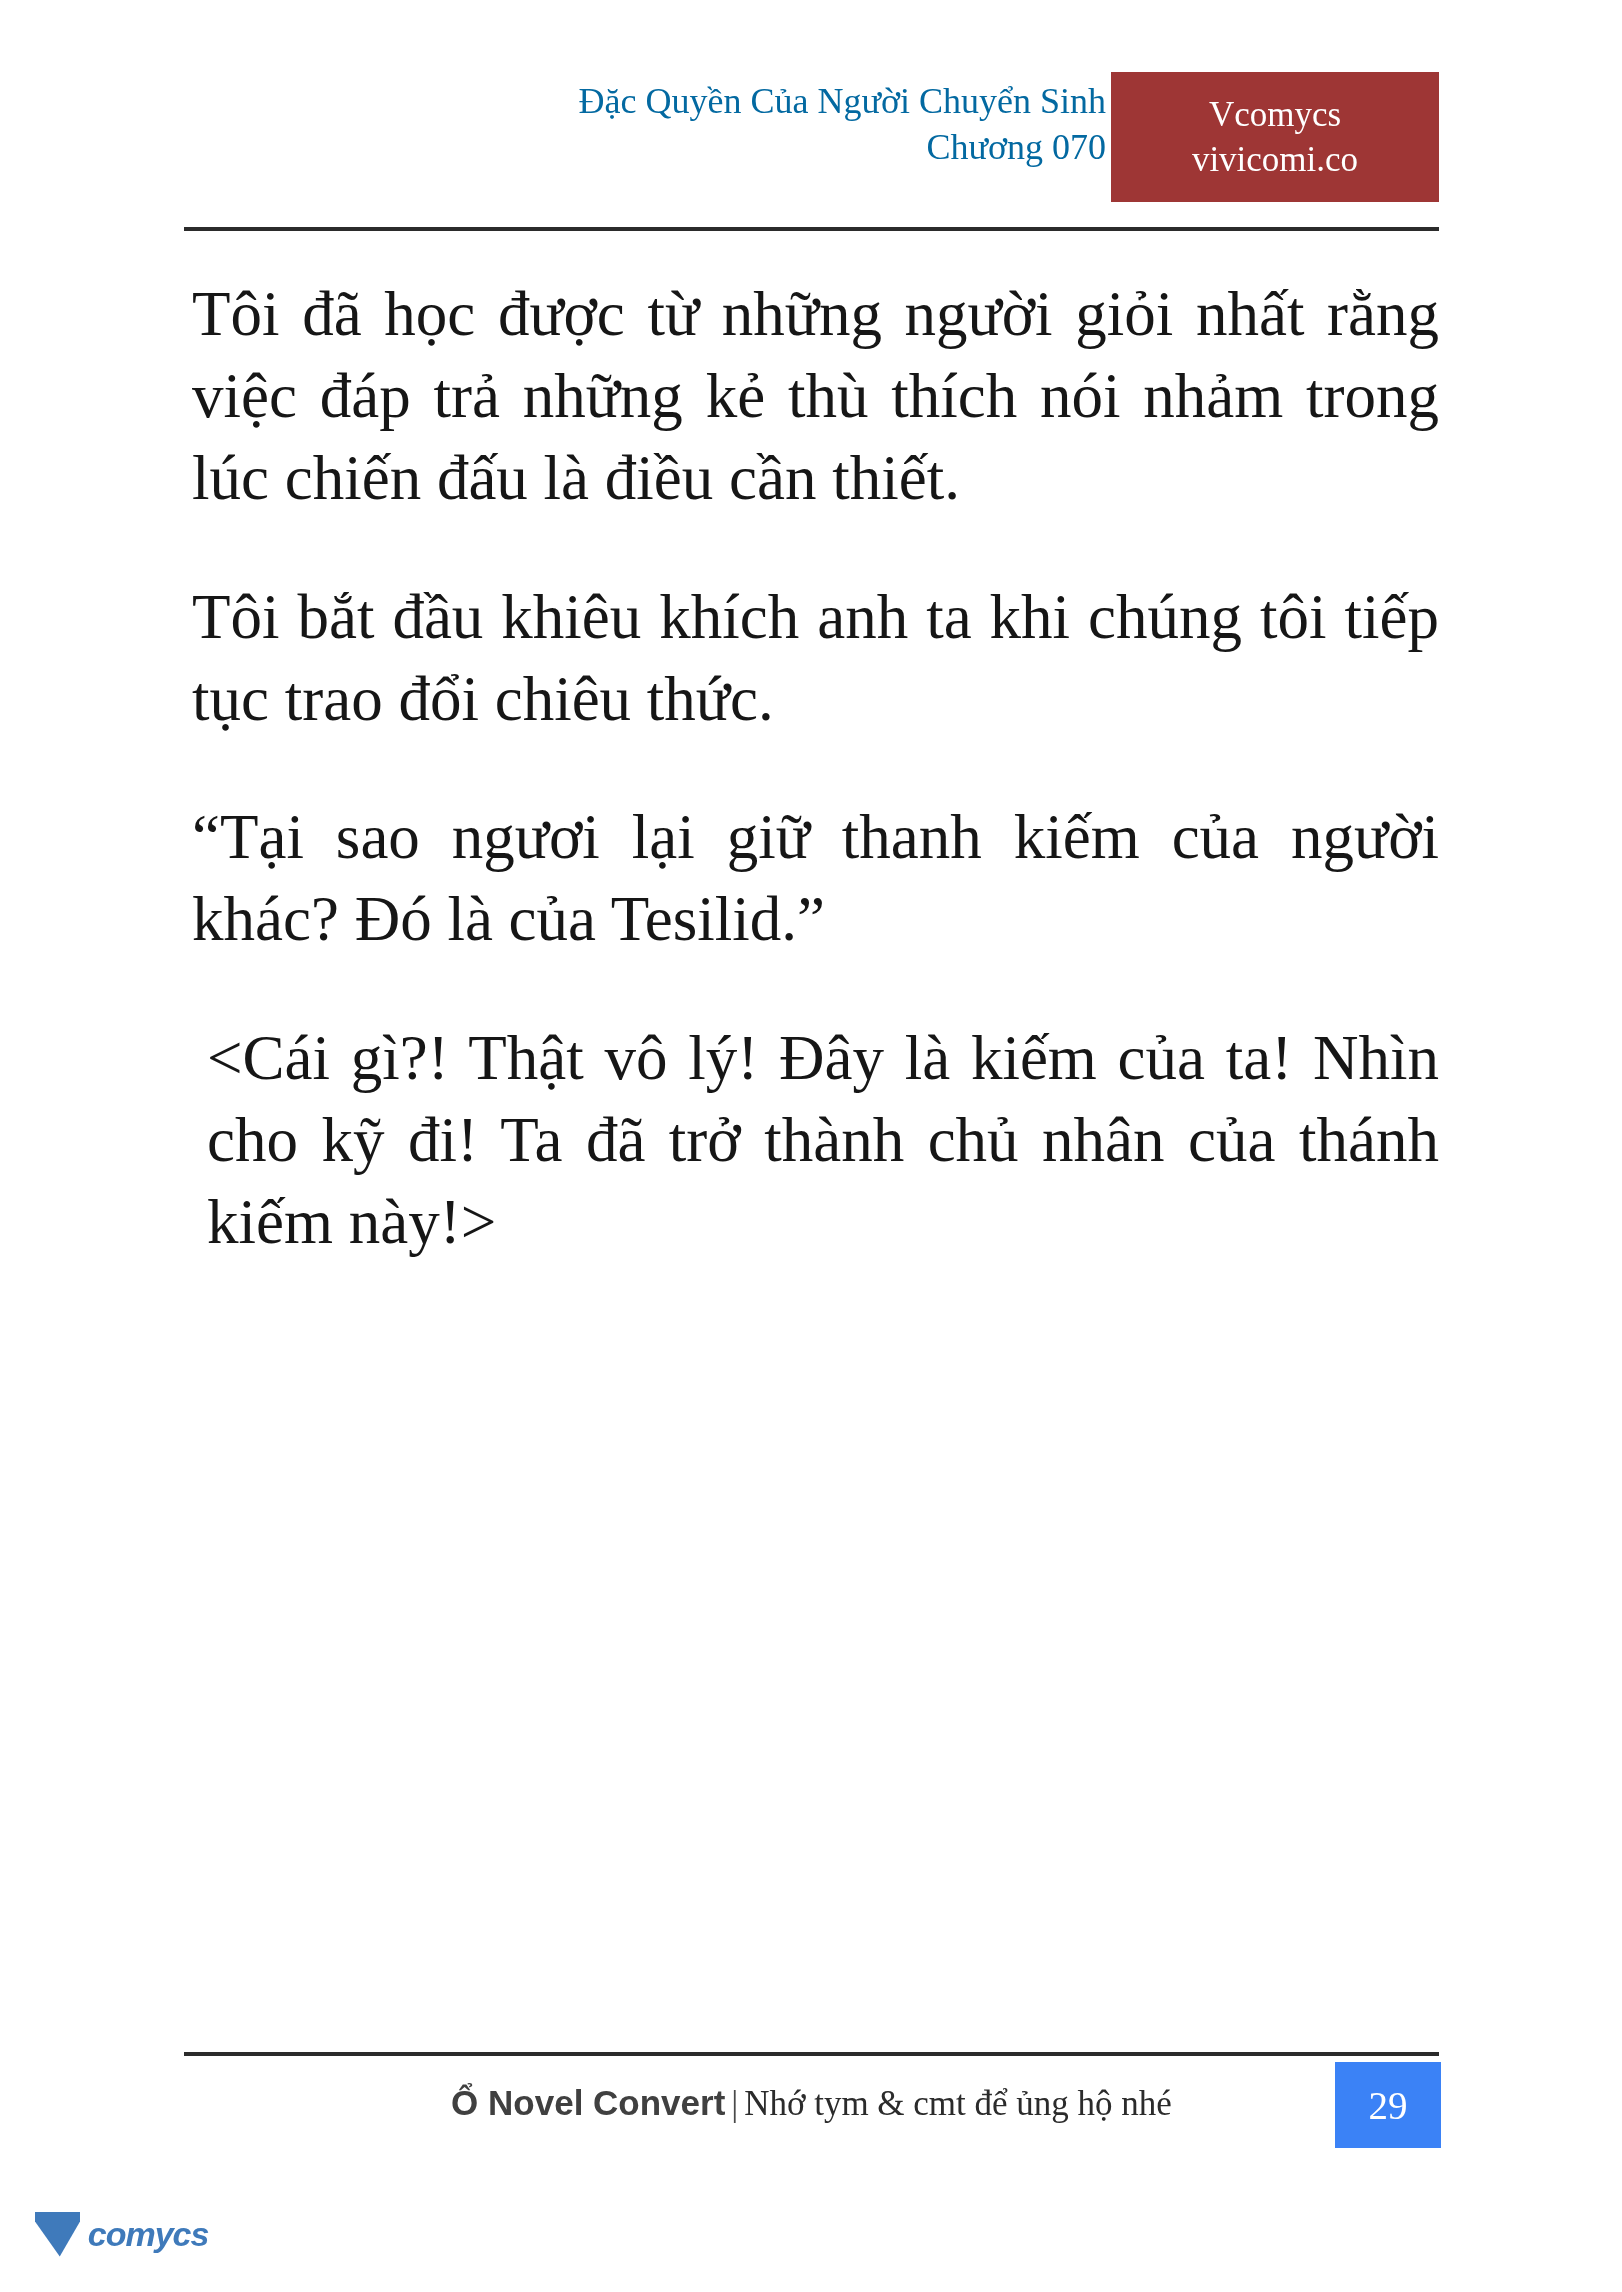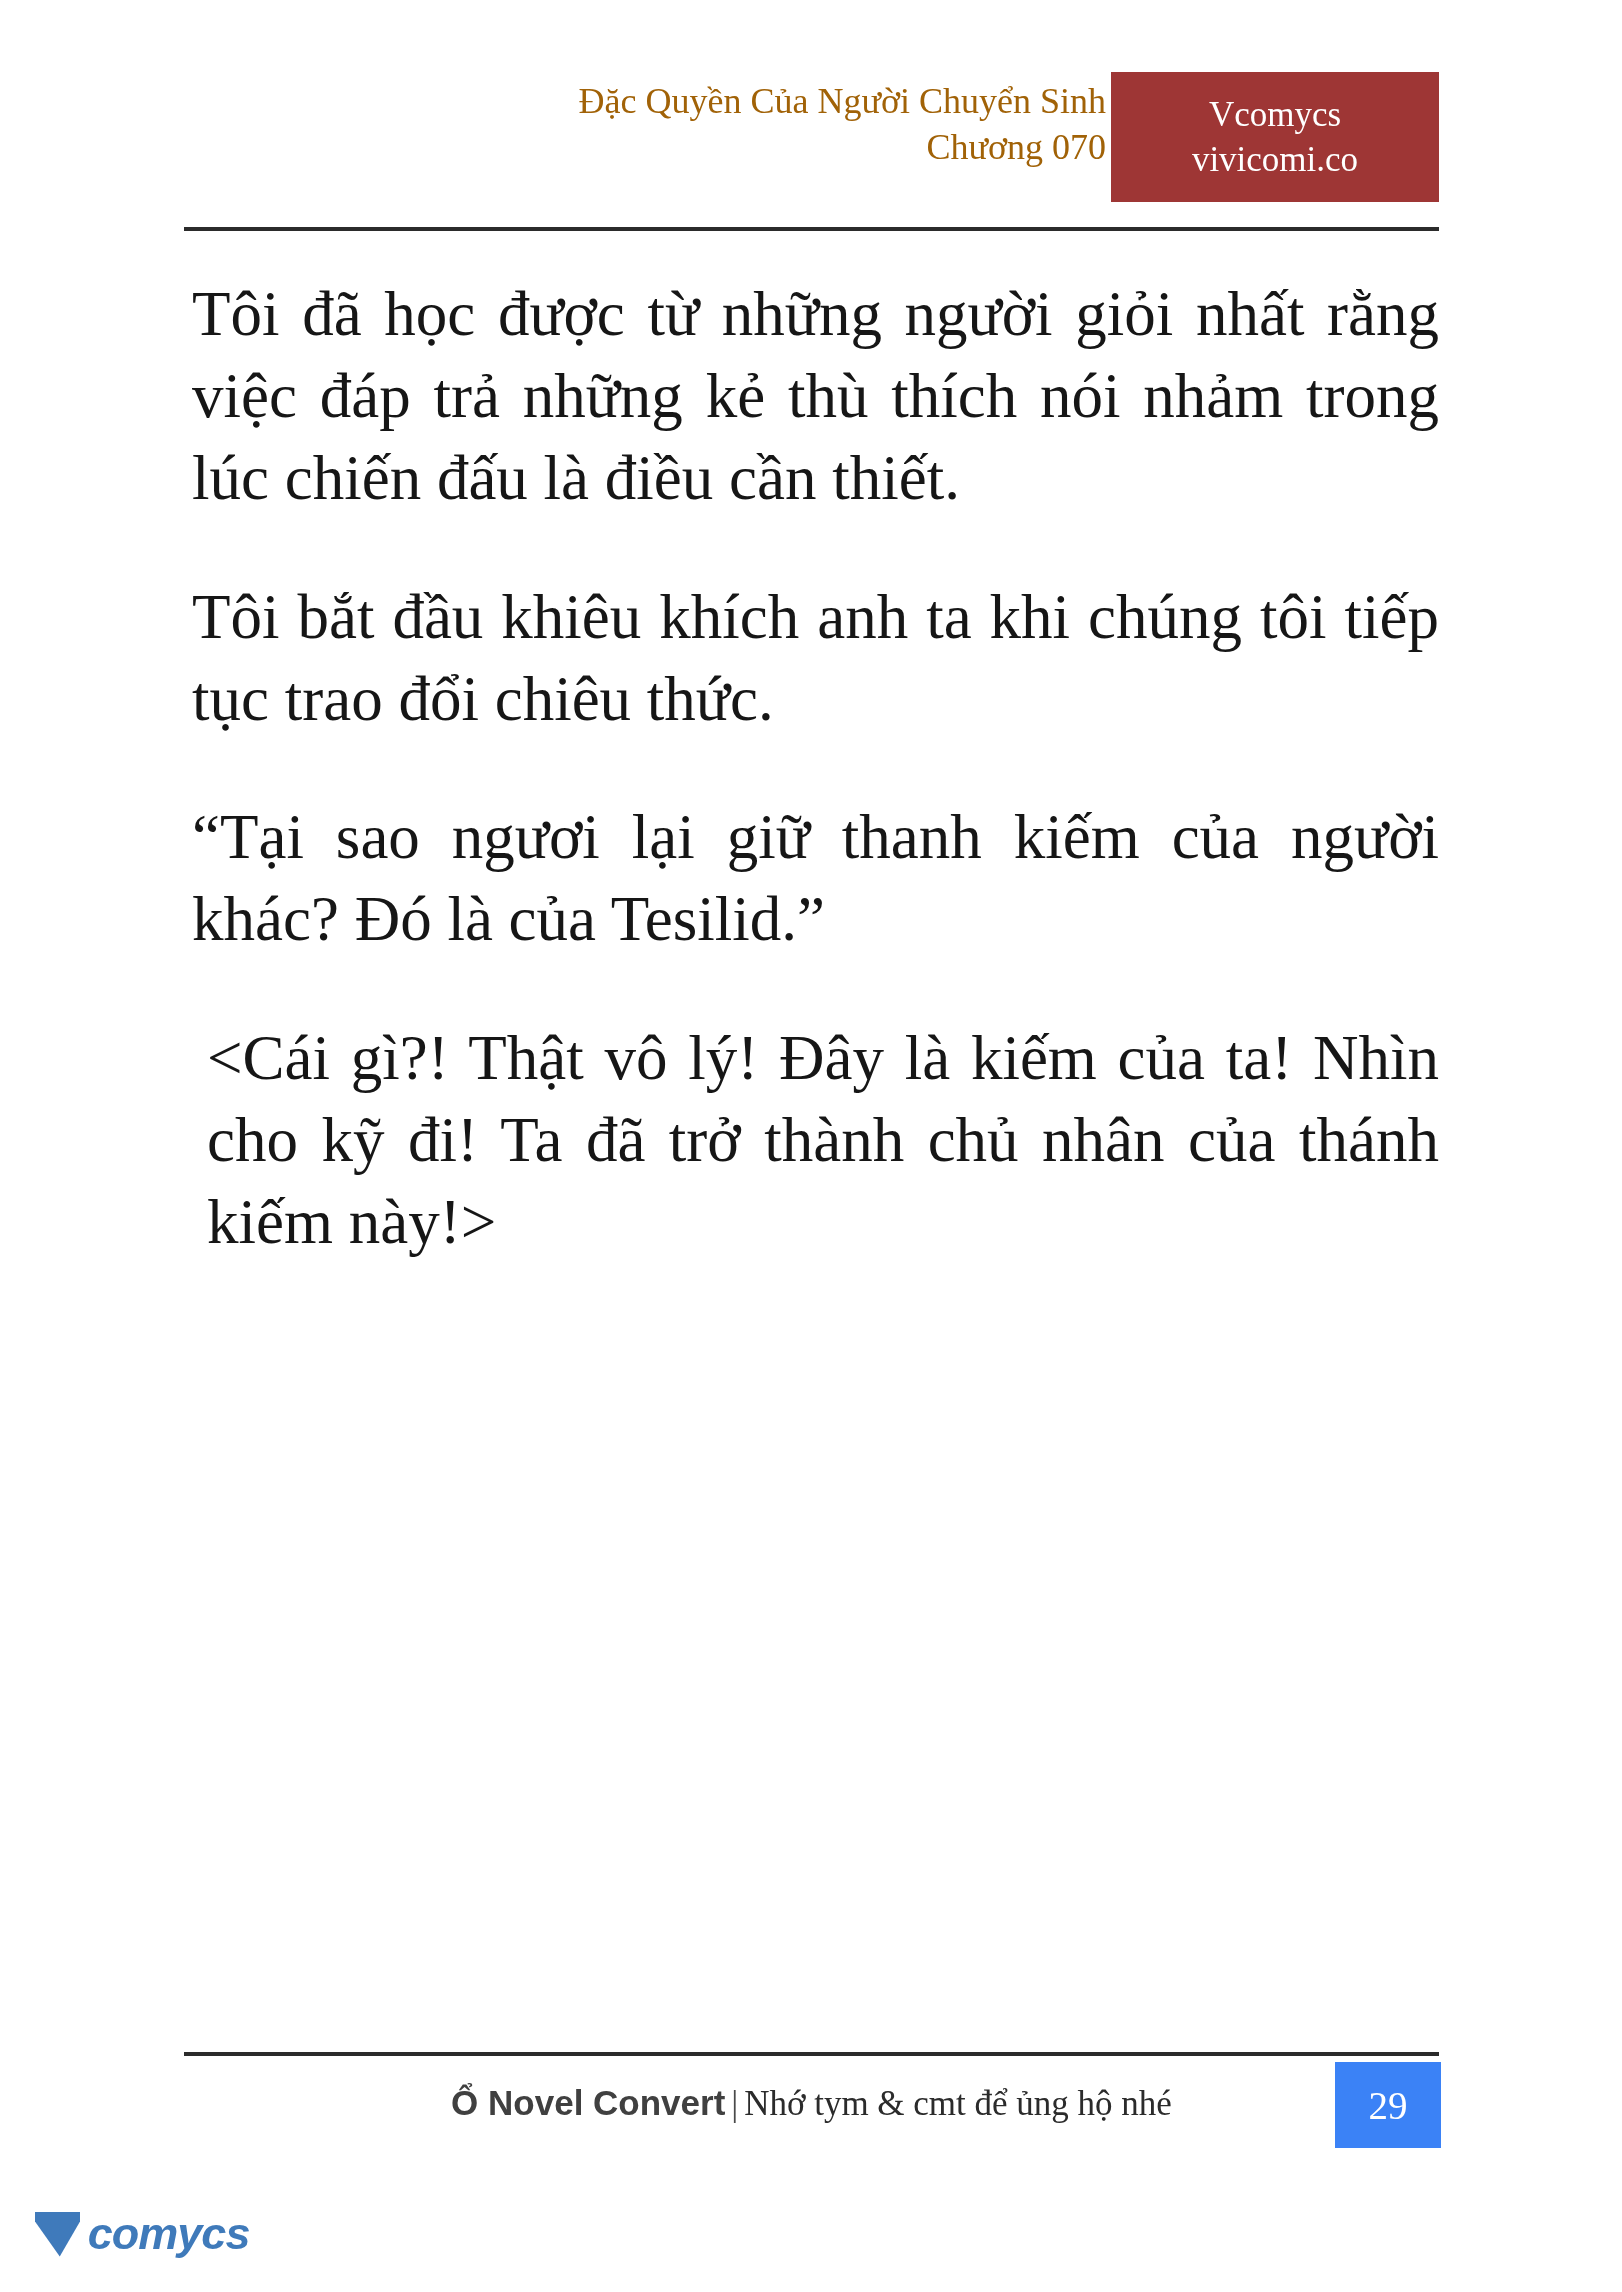--- a/index.html
+++ b/index.html
@@ -29,21 +29,21 @@
     left: 184px;
     top: 78px;
     width: 1255px;
     height: 157px;
   }
   .header-titles {
     position: absolute;
     right: 333px;
     top: 0;
     text-align: right;
-    color: #a16207;
+    color: #0369a1;
     font-size: 36px;
     line-height: 1.28;
     font-family: "Liberation Serif", serif;
   }
   .header-title-line1 { white-space: nowrap; }
   .header-title-line2 { white-space: nowrap; }
 
   .header-badge {
     position: absolute;
     right: 0;
@@ -158,21 +158,21 @@
     width: 45px;
     height: 45px;
     background: #2f6fb5;
     clip-path: polygon(0 0, 100% 0, 100% 22%, 55% 100%, 0 22%);
     opacity: 0.92;
   }
   .wm-text {
     color: #2f6fb5;
     font-family: "Liberation Sans", sans-serif;
     font-weight: bold;
-    font-size: 45px;
+    font-size: 34px;
     letter-spacing: -1px;
     opacity: 0.92;
     font-style: italic;
   }
 </style>
 </head>
 <body>
 
 <div class="page">
 

